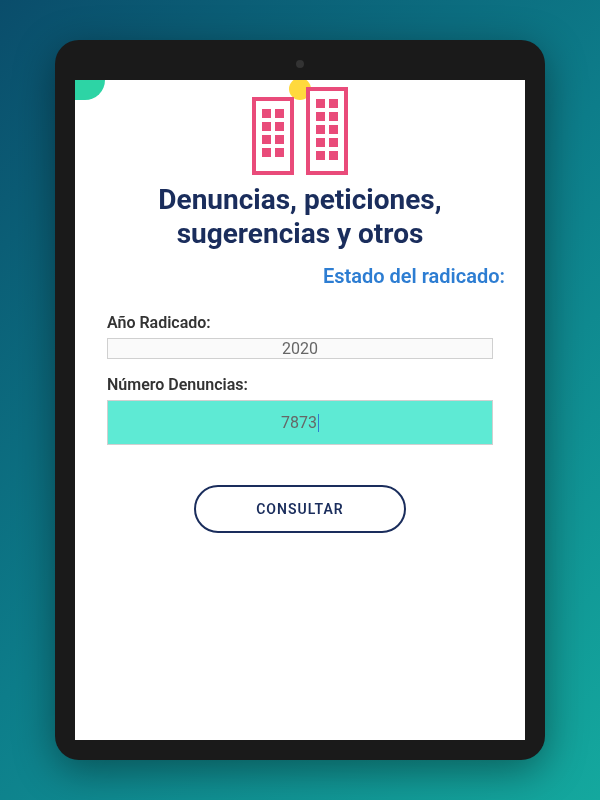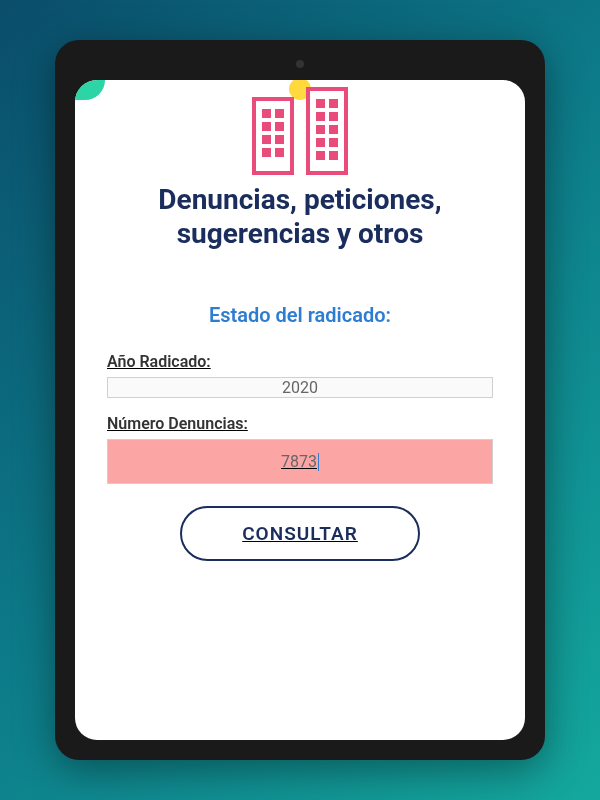--- a/index.html
+++ b/index.html
@@ -35,21 +35,20 @@
       height: 8px;
       background: #333;
       border-radius: 50%;
     }
     .screen {
       width: 100%;
       height: 100%;
       background: #ffffff;
       overflow: hidden;
       position: relative;
-      border-radius: 22px;
     }
     .content {
       padding: 0 20px 20px 20px;
     }
     .corner-accent {
       position: absolute;
       top: 0;
       left: 0;
       width: 30px;
       height: 20px;
@@ -120,30 +119,29 @@
     }
     .title {
       text-align: center;
       color: #1a2d5c;
       font-size: 28px;
       font-weight: 700;
       line-height: 1.2;
       margin-top: 8px;
     }
     .subtitle {
-      text-align: center;
+      text-align: right;
       color: #2d7dd2;
       font-size: 20px;
       font-weight: 600;
-      margin-top: 53px;
+      margin-top: 14px;
     }
     .form {
       margin-top: 25px;
       padding: 0 12px;
-      text-decoration: underline;
     }
     .field-label {
       color: #333;
       font-size: 16px;
       font-weight: 600;
       margin-bottom: 6px;
       display: block;
     }
     .field-input {
       width: 100%;
@@ -160,43 +158,43 @@
       width: 1px;
       height: 18px;
       background: #2d7dd2;
       vertical-align: middle;
       margin-left: 1px;
       animation: blink 1s infinite;
     }
     .input-display {
       width: 100%;
       border: 1px solid #d0d0d0;
-      background: #fca5a5;
+      background: #5eead4;
       padding: 12px;
       font-size: 16px;
       text-align: center;
       color: #666;
       margin-bottom: 16px;
       min-height: 44px;
       display: flex;
       align-items: center;
       justify-content: center;
     }
     @keyframes blink {
       0%, 50% { opacity: 1; }
       51%, 100% { opacity: 0; }
     }
     .submit-btn {
       display: block;
-      margin: 22px auto 0 auto;
+      margin: 40px auto 0 auto;
       padding: 14px 60px;
       border: 2px solid #1a2d5c;
       background: #fff;
       color: #1a2d5c;
-      font-size: 19px;
+      font-size: 14px;
       font-weight: 600;
       letter-spacing: 1px;
       border-radius: 30px;
       cursor: pointer;
       font-family: inherit;
     }
   </style>
 </head>
 <body>
 

